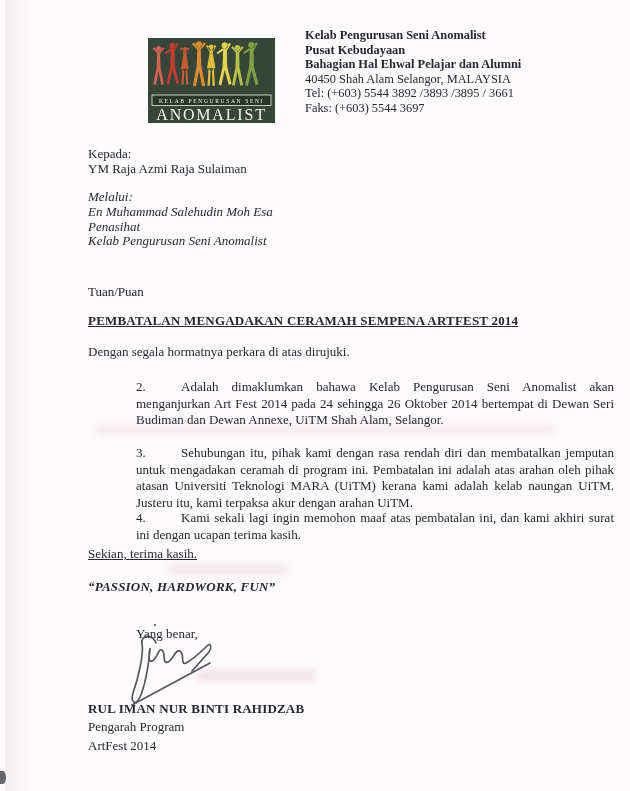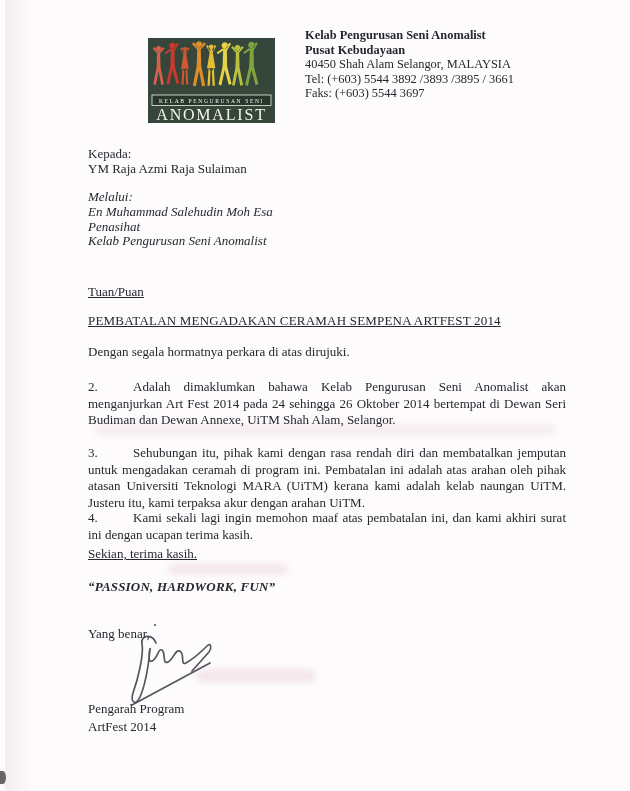--- a/index.html
+++ b/index.html
@@ -21,31 +21,31 @@
 
   .logo{position:absolute;left:148px;top:38px;width:127px;height:85px;}
 
   .letterhead{position:absolute;left:305px;top:28px;width:290px;
     font-size:12.4px;line-height:14.6px;}
   .letterhead .b{font-weight:bold;}
 
   .blk{position:absolute;left:88px;font-size:13px;line-height:14.8px;}
   .kepada{top:147px;}
   .melalui{top:190px;font-style:italic;}
-  .salutation{top:285px;text-decoration:underline;}
-  .subject{top:314px;font-weight:normal;text-decoration:underline;letter-spacing:.2px;text-align:right;}
+  .salutation{top:285px;}
+  .subject{top:314px;font-weight:bold;text-decoration:underline;letter-spacing:.2px;text-align:right;}
   .intro{top:345px;}
-  .para{width:478px;text-align:justify;line-height:16.7px;}
+  .para{width:478px;text-align:justify;line-height:16.7px;margin-left:48px;}
   .p2{top:379px;}
   .p3{top:445px;}
   .p4{top:510px;}
   .pnum{display:inline-block;width:45px;}
   .closing{top:547px;text-decoration:underline;}
   .motto{top:580px;font-weight:bold;letter-spacing:.2px;font-style:italic;}
-  .signoff{top:627px;}
+  .signoff{top:627px;margin-left:48px;}
   .signature{position:absolute;left:122px;top:621px;width:104px;height:92px;}
   .signatory{top:700px;line-height:18.3px;}
   .sig-name{font-weight:bold;letter-spacing:.2px;}
   text{font-family:"Liberation Serif", serif;}
 </style>
 </head>
 <body>
 
 <div class="page">
 
@@ -71,20 +71,21 @@
     <use href="#dancer-arms-v" transform="translate(80.5,6) scale(0.9)" fill="#b9c140"></use>
     <use href="#dancer-reach" transform="translate(93.5,2.5)" fill="#7fa33f"></use>
     <rect x="4" y="57" width="119" height="10.5" stroke="#eef0e8" stroke-width="0.8" fill="#27372b"></rect>
     <text x="63.5" y="64.9" text-anchor="middle" font-size="5.6" letter-spacing="1.6" fill="#f4f4ee">KELAB PENGURUSAN SENI</text>
     <text x="63.5" y="81.5" text-anchor="middle" font-size="16" letter-spacing="1.8" fill="#f6f6ef">ANOMALIST</text>
   </svg>
 
   <div class="letterhead">
     <div class="b">Kelab Pengurusan Seni Anomalist</div>
     <div class="b">Pusat Kebudayaan</div>
+    <div class="b">Bahagian Hal Ehwal Pelajar dan Alumni</div>
     <div>40450 Shah Alam Selangor, MALAYSIA</div>
     <div>Tel: (+603) 5544 3892 /3893 /3895 / 3661</div>
     <div>Faks: (+603) 5544 3697</div>
   </div>
 
   <div class="blk kepada">
     <div>Kepada:</div>
     <div>YM Raja Azmi Raja Sulaiman</div>
   </div>
 
@@ -115,17 +116,18 @@
 
   <svg class="signature" viewBox="0 0 104 92" xmlns="http://www.w3.org/2000/svg">
     <g fill="none" stroke="#45454d" stroke-width="1.7" stroke-linecap="round" opacity="0.9">
       <circle cx="33" cy="4" r="1.1" fill="#45454d" stroke="none"></circle>
       <path d="M34 22 C30 12 18 14 20 23 C22 33 16 58 11 72 C8 82 14 85 18 76 C25 60 27 38 28 29 C29 22 24 43 30 40 C36 37 36 27 40 29 C44 32 40 44 46 41 C52 38 53 28 58 30 C63 33 58 45 64 42 C71 38 78 32 85 25 C89 21 90 27 87 31 L70 50"></path>
       <path d="M10 84 L88 42"></path>
     </g>
   </svg>
 
   <div class="blk signatory">
+    <div class="sig-name">RUL IMAN NUR BINTI RAHIDZAB</div>
     <div>Pengarah Program</div>
     <div>ArtFest 2014</div>
   </div>
 
 </div>
 
 </body></html>

